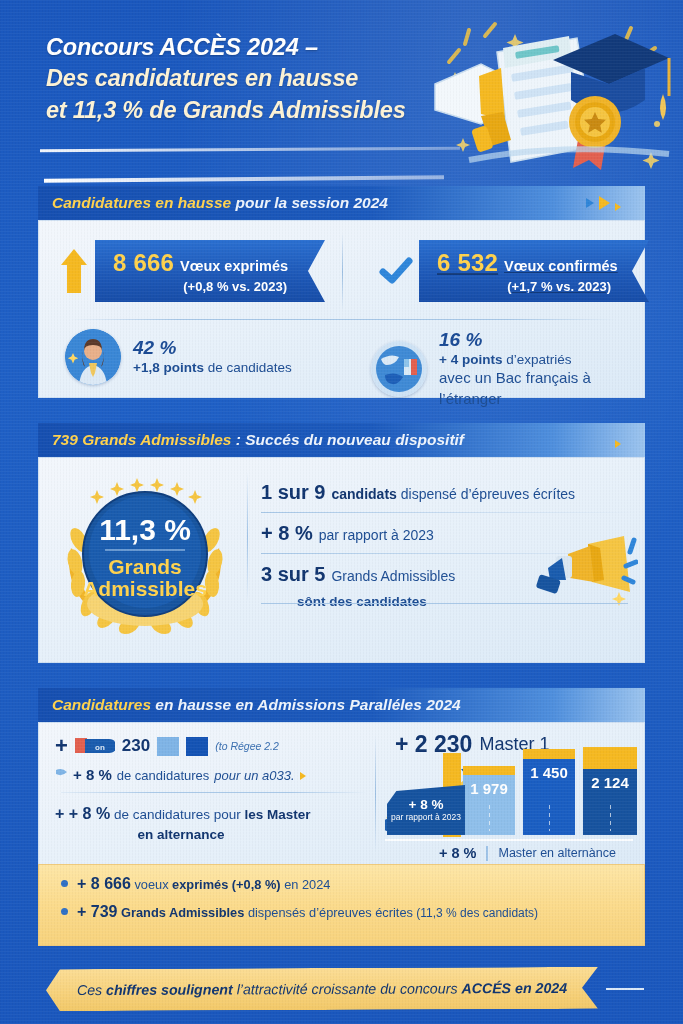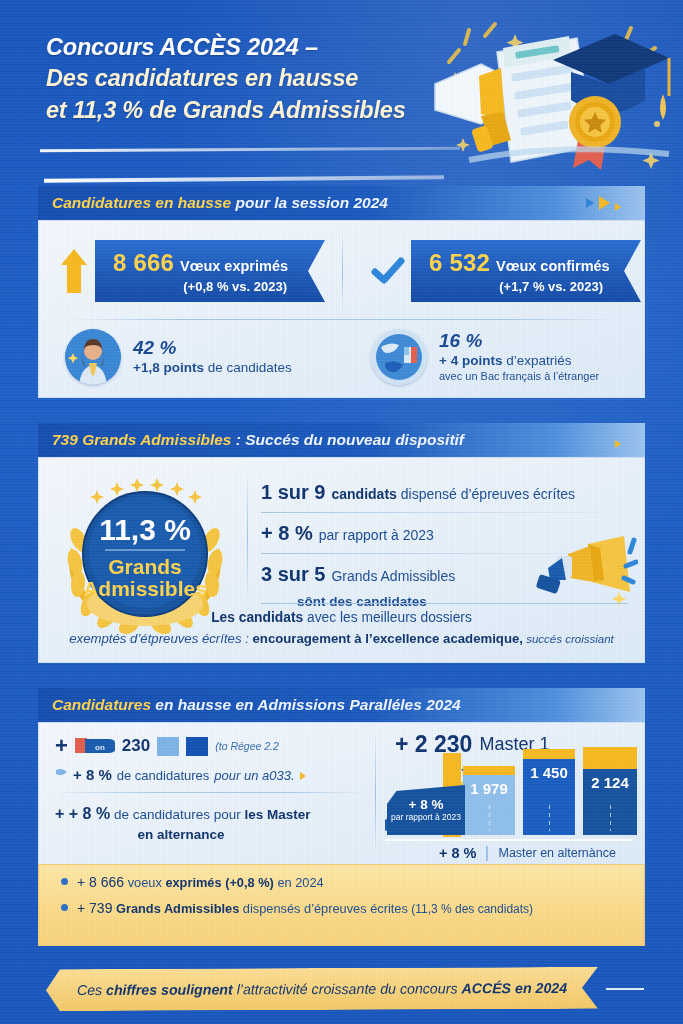--- a/index.html
+++ b/index.html
@@ -78,21 +78,21 @@
   .s1-divider-v {
     position: absolute; left: 303px; top: 12px; width: 1px; height: 78px;
     background: linear-gradient(180deg, rgba(150,185,225,0), #9dc0e4, rgba(150,185,225,0));
   }
   .s1-divider-h {
     position: absolute; left: 30px; top: 98px; width: 547px; height: 1px;
     background: linear-gradient(90deg, rgba(150,185,225,0), #a6c6e6 20%, #a6c6e6 80%, rgba(150,185,225,0));
   }
   .ribbon-row { position: absolute; top: 14px; height: 72px; display: flex; align-items: center; }
   .ribbon-row.left { left: 22px; }
-  .ribbon-row.right { left: 332px; }
+  .ribbon-row.right { left: 340px; text-decoration: underline; }
   .ribbon {
     height: 62px; padding: 0 26px 0 18px; color: #fff;
     background: linear-gradient(180deg, #2a6fd0 0%, #1e59b8 55%, #174da8 100%);
     clip-path: polygon(0 0, 100% 0, calc(100% - 17px) 50%, 100% 100%, 0 100%);
     display: flex; flex-direction: column; justify-content: center;
     min-width: 230px;
   }
   .ribbon .r1 { display: flex; align-items: baseline; gap: 6px; }
   .ribbon .big { font-size: 24px; font-weight: bold; color: #ffd24d; letter-spacing: .2px; }
   .ribbon .lbl { font-size: 14.5px; font-weight: bold; color: #ffffff; }
@@ -116,21 +116,21 @@
   .stat-row.right { left: 332px; }
   .stat-icon {
     width: 56px; height: 56px; border-radius: 50%; flex: none;
     overflow: hidden; position: relative;
     box-shadow: 0 1px 3px rgba(30,70,130,.28);
   }
   .stat-txt .pct { font-size: 19px; font-weight: bold; color: #1b4b95; line-height: 1.15; font-style: italic; }
   .stat-txt .d1 { font-size: 13.5px; color: #1d4d93; line-height: 1.3; }
   .stat-txt .d1 b { font-weight: bold; }
   .stat-txt .d1 i { font-style: normal; font-weight: normal; }
-  .stat-txt .d2 { font-size: 11px; color: #1d4d93; line-height: 1.35; }
+  .stat-txt .d2 { font-size: 15px; color: #1d4d93; line-height: 1.35; }
 
   
   #sec2 { top: 423px; }
   #sec2 .sec-body { height: 206px; }
   .badge-wrap { position: absolute; left: 6px; top: 6px; width: 200px; height: 195px; }
   .s2-vline {
     position: absolute; left: 208px; top: 14px; width: 1px; height: 130px;
     background: linear-gradient(180deg, rgba(150,185,225,0), #9dc0e4, rgba(150,185,225,0));
   }
   .s2-right { position: absolute; left: 222px; top: 14px; width: 378px; }
@@ -212,21 +212,21 @@
     background: linear-gradient(180deg, #fde6a6 0%, #fbdb8c 50%, #f7d27c 100%);
     border: 1px solid #eec878;
     padding: 9px 0 0 22px;
   }
   .keybox .kitem {
     display: flex; align-items: baseline; gap: 9px;
     font-size: 12.8px; color: #1d4d93; line-height: 1.25; margin-bottom: 8px;
   }
   .kdot { width: 7px; height: 7px; border-radius: 50%; background: #2f6fc4; flex: none; position: relative; top: -2px; }
   .keybox .kitem b { font-weight: bold; color: #11356f; }
-  .keybox .kitem .lead { font-size: 14px; font-weight: normal; color: #11356f; }
+  .keybox .kitem .lead { font-size: 16px; font-weight: bold; color: #11356f; }
   .keybox .kitem .par { font-size: 12px; }
 
   
   .footer-ribbon {
     position: absolute; left: 46px; top: 968px; width: 552px; height: 42px;
     background: linear-gradient(180deg, #fbdd95 0%, #f7d27c 55%, #f2c868 100%);
     clip-path: polygon(14px 0, 100% 0, calc(100% - 16px) 50%, 100% 100%, 14px 100%, 0 50%);
     display: flex; align-items: center; justify-content: center;
     transform: skewY(-0.25deg);
   }
@@ -454,24 +454,20 @@
         <rect x="10" y="40" width="22" height="14" rx="3" fill="#17549f" transform="rotate(18 10 40)"></rect>
         <g stroke="#2f86da" stroke-width="5" stroke-linecap="round">
           <path d="M104 6 L100 18"></path>
           <path d="M106 28 L96 32"></path>
           <path d="M103 48 L94 44"></path>
         </g>
         <path d="M95 66 l2 5 5 2 -5 2 -2 5 -2 -5 -5 -2 5 -2z" fill="#ffd863" transform="translate(-6,-8)"></path>
       </svg>
 
       <div class="s2-footrule"></div>
-      <div class="s2-foot">
-        <div class="fr1"><b>Les candidats</b><span> avec les meilleurs dossiers</span></div>
-        <div class="fr2"><i>exemptés d’étpreuves écrítes : </i><b>encouragement à l’excellence academique,</b><span class="tail"> succés croissiant</span></div>
-      </div>
     </div>
   </div>
 
   <div class="section" id="sec3">
     <div class="sec-head">
       <div class="sec-head-text">
         <b>Candidatures</b><span> en hausse en Admissions Paralléles 2024</span>
       </div>
     </div>
     <div class="sec-body">

